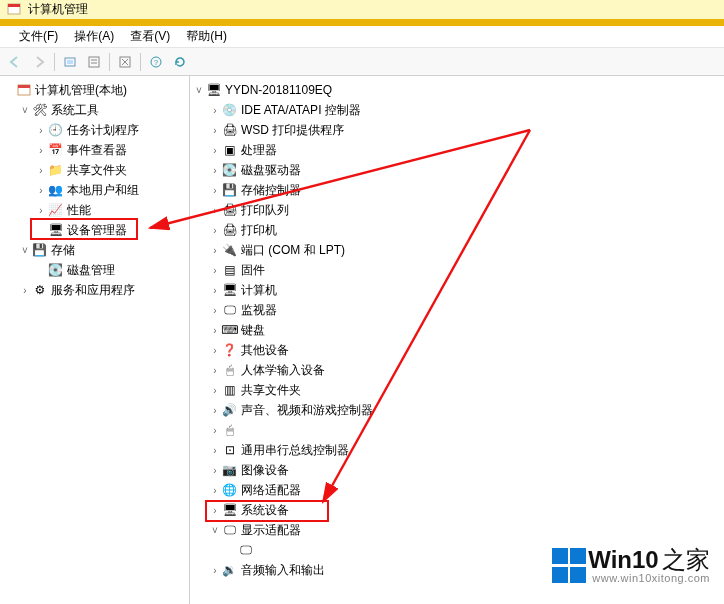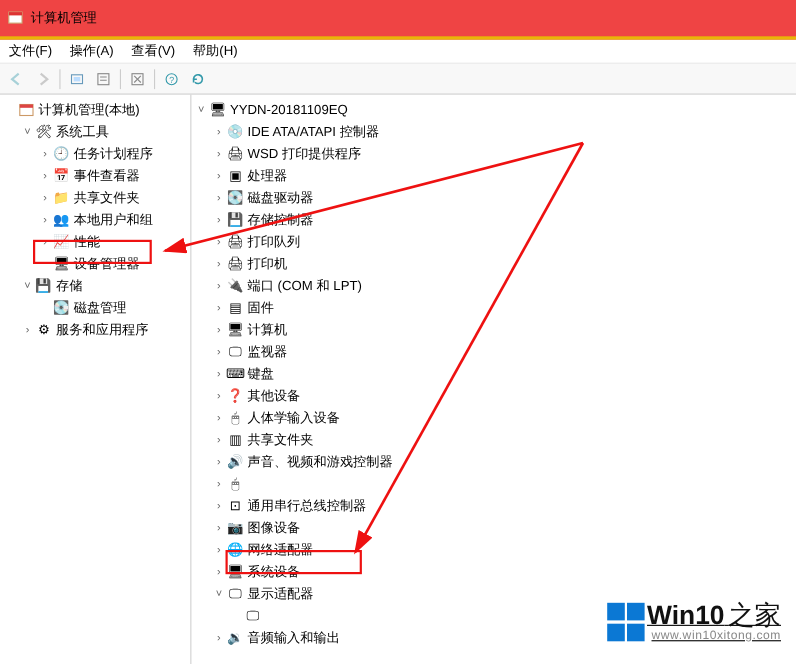--- a/index.html
+++ b/index.html
@@ -8,37 +8,37 @@
     font-family: "Microsoft YaHei", "Segoe UI", sans-serif;
     font-size: 12px;
     background: #fff;
     color: #000;
     width: 724px;
     height: 604px;
     overflow: hidden;
     position: relative;
   }
   .titlebar {
-    height: 36px;
+    height: 26px;
     display: flex;
     align-items: center;
     padding: 0 6px;
-    background: #ef4444;
-    border-bottom: 3px solid #eab308;
+    background: #fef9c3;
+    border-bottom: 7px solid #eab308;
   }
   .titlebar .appicon {
     width: 16px; height: 16px;
     margin-right: 6px;
     display: inline-flex; align-items: center; justify-content: center;
   }
   .menubar {
     height: 22px;
     display: flex;
     align-items: center;
-    padding: 0 2px;
+    padding: 0 13px;
     gap: 4px;
     border-bottom: 1px solid #e5e5e5;
   }
   .menubar .mi { padding: 2px 6px; cursor: default; }
   .toolbar {
     height: 28px;
     display: flex;
     align-items: center;
     padding: 0 4px;
     gap: 2px;
@@ -51,21 +51,21 @@
     border: 1px solid transparent;
     color: #4a6;
   }
   .tbtn.disabled { opacity: .4; }
   .tsep { width: 1px; height: 18px; background: #ccc; margin: 0 2px; }
   .content {
     display: flex;
     height: calc(604px - 26px - 22px - 28px);
   }
   .pane-left {
-    width: 174px;
+    width: 190px;
     border-right: 1px solid #d0d0d0;
     overflow: auto;
     padding-top: 4px;
   }
   .pane-right {
     flex: 1;
     overflow: auto;
     padding-top: 4px;
     position: relative;
   }
@@ -102,21 +102,20 @@
     left: 0; top: 0; width: 724px; height: 604px;
     pointer-events: none;
   }
   .watermark {
     position: absolute;
     right: 14px;
     bottom: 20px;
     display: flex;
     align-items: center;
     pointer-events: none;
-    text-decoration: underline;
   }
   .wm-logo { display:flex; flex-wrap:wrap; width:36px; height:36px; gap:2px;}
   .wm-sq { width:16px; height:16px; background:#0b78d4; }
   .wm-text { font-size: 24px; font-weight: 600; color:#111; line-height:1; }
   .wm-sub { font-size: 11px; color:#888; letter-spacing:.5px;text-align:right; }
   svg { display:block; }
 </style>
 </head>
 <body>
 

